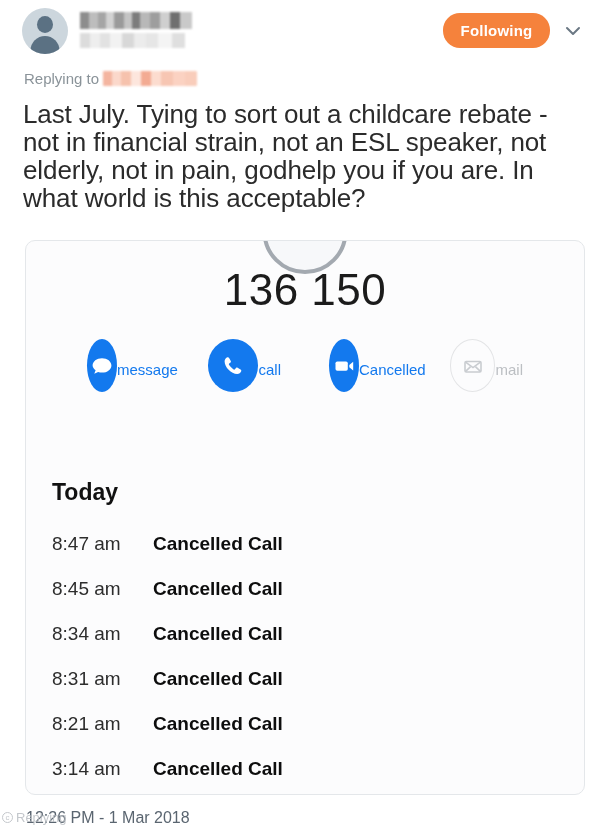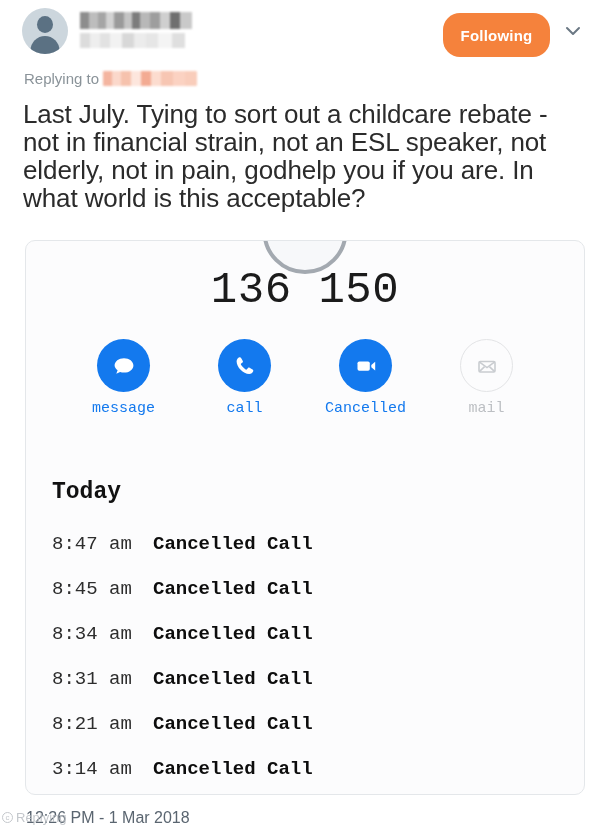--- a/index.html
+++ b/index.html
@@ -95,21 +95,21 @@
         #f4f4f4 78px, #f4f4f4 92px,
         #dfdfdf 92px, #dfdfdf 105px);
     filter: blur(1.2px);
   }
 
   .following-btn {
     position: absolute;
     left: 443px;
     top: 13px;
     width: 107px;
-    height: 44px;
+    height: 35px;
     border-radius: 17px;
     background: #f5823c;
     color: #ffffff;
     border: none;
     font-family: "Liberation Sans", sans-serif;
     font-size: 15px;
     font-weight: bold;
     letter-spacing: 0.2px;
     cursor: pointer;
     padding: 0;
@@ -171,21 +171,20 @@
   .screenshot-card {
     position: absolute;
     left: 25px;
     top: 240px;
     width: 558px;
     height: 553px;
     background: #fcfcfd;
     border: 1px solid #e4e7ea;
     border-radius: 10px;
     overflow: hidden;
-    font-family: Liberation Mono, monospace;
   }
 
   .contact-avatar-arc {
     position: absolute;
     left: 50%;
     top: -52px;
     transform: translateX(-50%);
     width: 85px;
     height: 85px;
     border-radius: 50%;
@@ -210,21 +209,21 @@
     left: 0;
     right: 0;
     top: 98px;
     display: flex;
     justify-content: center;
     gap: 48px;
   }
   .action-item {
     width: 73px;
     display: flex;
-    flex-direction: column;
+    flex-direction: row;
     align-items: center;
     cursor: pointer;
   }
   .action-circle {
     width: 53px;
     height: 53px;
     border-radius: 50%;
     background: #1379ee;
     display: flex;
     align-items: center;

